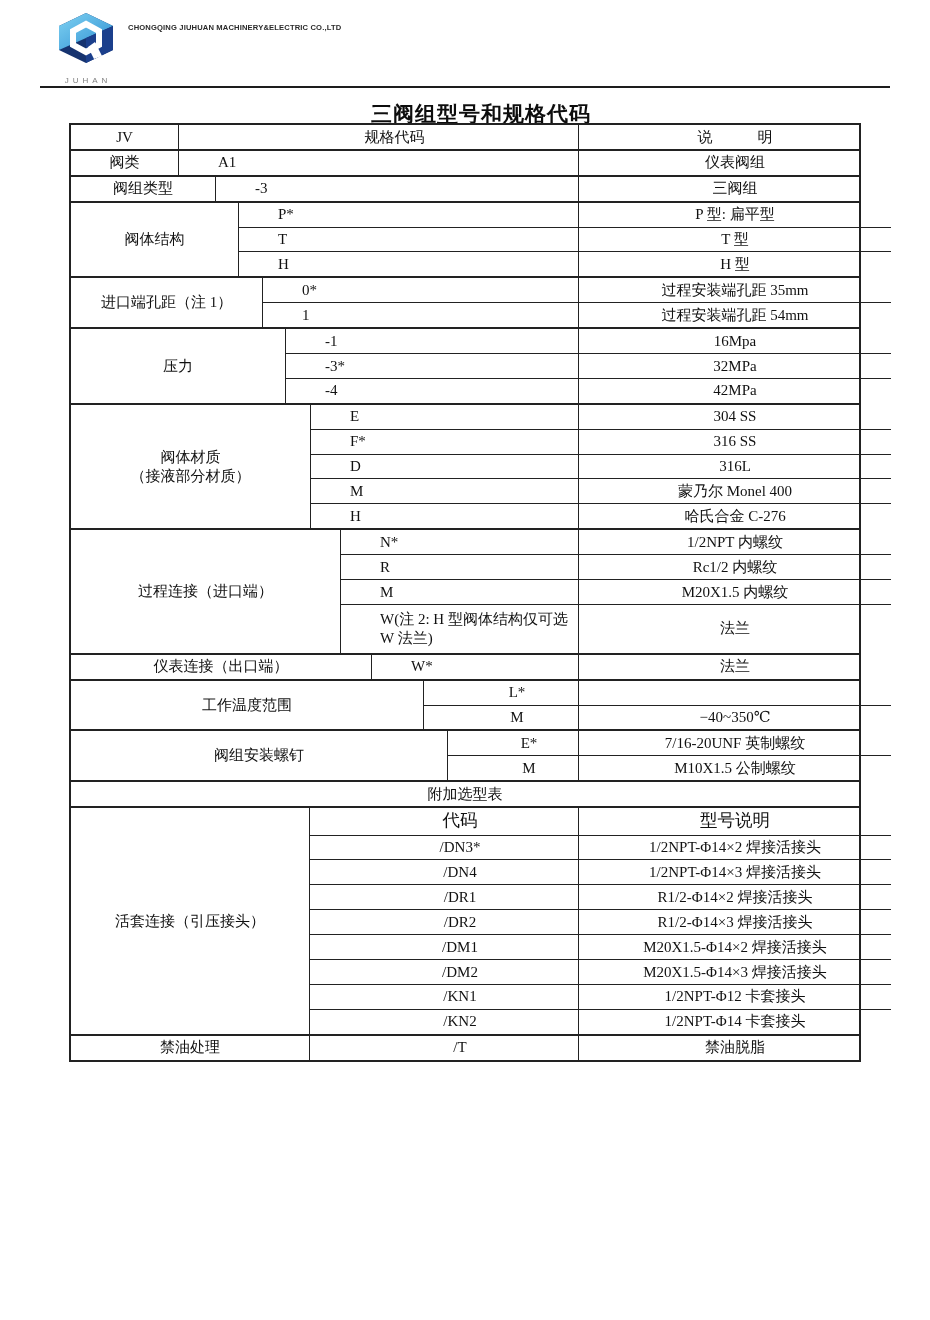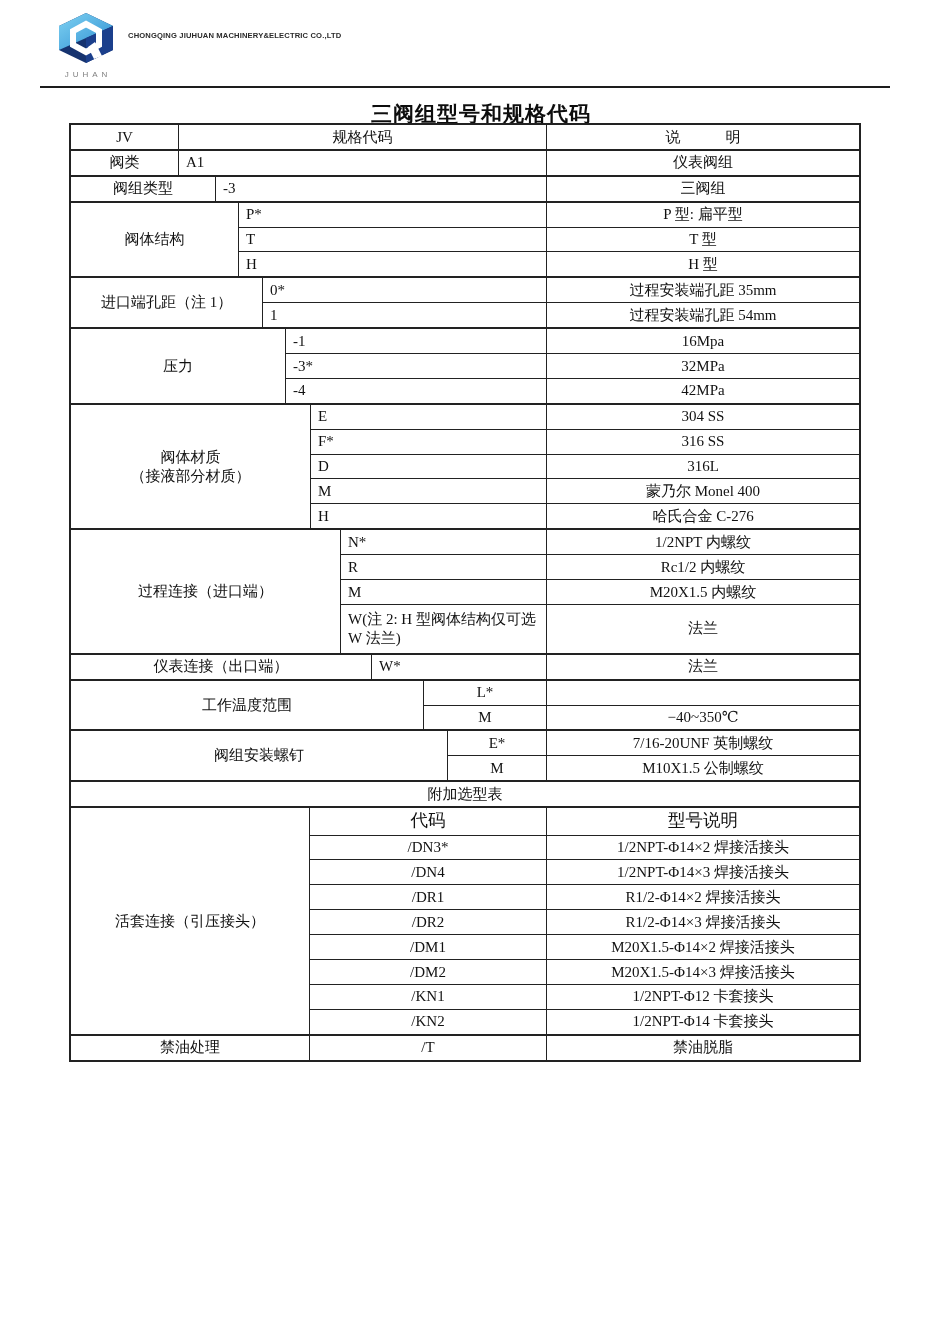--- a/index.html
+++ b/index.html
@@ -3,26 +3,26 @@
 <meta charset="utf-8">
 <style>
   html,body{margin:0;padding:0;}
   body{
     width:930px;height:1320px;background:#ffffff;position:relative;
     font-family:"Liberation Serif","DejaVu Serif",serif;color:#111;
     -webkit-font-smoothing:antialiased;
   }
   .hdr-logo{position:absolute;left:50px;top:12px;width:72px;text-align:center;}
   .logo-brand{font-family:"Liberation Sans","DejaVu Sans",sans-serif;font-size:8px;
-    letter-spacing:4px;color:#7f7f7f;margin-top:2px;text-indent:4px;}
+    letter-spacing:4px;color:#7f7f7f;margin-top:8px;text-indent:4px;}
   .company{position:absolute;left:128px;top:21px;}
   .company-cn{font-family:"Liberation Sans","DejaVu Sans",sans-serif;font-weight:bold;
     font-size:19.5px;letter-spacing:1.5px;color:#1c1c1c;}
   .company-en{font-family:"Liberation Sans","DejaVu Sans",sans-serif;font-weight:bold;
-    font-size:7.6px;color:#2a2a2a;margin-top:10px;letter-spacing:0.15px;}
+    font-size:7.6px;color:#2a2a2a;margin-top:2px;letter-spacing:0.15px;}
   .rule{position:absolute;left:40px;top:86px;width:850px;height:2px;background:#1d1d1d;}
   .doc-title{position:absolute;left:16px;top:100px;width:100%;text-align:center;
     font-family:"Liberation Sans","DejaVu Sans",sans-serif;font-weight:bold;
     font-size:21px;letter-spacing:1px;color:#0d0d0d;}
 
   
   .tbl{position:absolute;left:69px;top:123px;width:792px;box-sizing:border-box;
     border:2px solid #222;font-size:15px;line-height:1.25;}
   .grp{display:flex;border-top:2px solid #222;}
   .tbl > .grp:first-child{border-top:none;}
@@ -31,21 +31,21 @@
   .lbl{flex:0 0 var(--lw);width:var(--lw);box-sizing:border-box;
     border-right:1px solid #222;display:flex;align-items:center;justify-content:center;
     text-align:center;white-space:pre-line;padding:1px 2px;}
   .rows{flex:1;display:flex;flex-direction:column;}
   .row{display:flex;border-top:1px solid #222;min-height:23.9px;}
   .rows .row:first-child{border-top:none;}
   .row.tall{min-height:47.8px;}
   .row.big{min-height:26.5px;font-size:17.5px;}
   .code{flex:0 0 calc(476px - var(--lw));width:calc(476px - var(--lw));
     box-sizing:border-box;border-right:1px solid #222;display:flex;align-items:center;
-    padding:1px 4px 1px 7px;}
+    padding:1px 4px 1px 7px;margin-left:32px;}
   .code.center{justify-content:center;text-align:center;padding-left:2px;padding-right:2px;}
   .desc{flex:0 0 312px;width:312px;box-sizing:border-box;display:flex;
     align-items:center;justify-content:center;text-align:center;padding:1px 3px;}
 </style>
 </head>
 <body>
 
 <div class="hdr-logo">
   <span>
     <svg width="64" height="52" viewBox="0 0 64 52">

